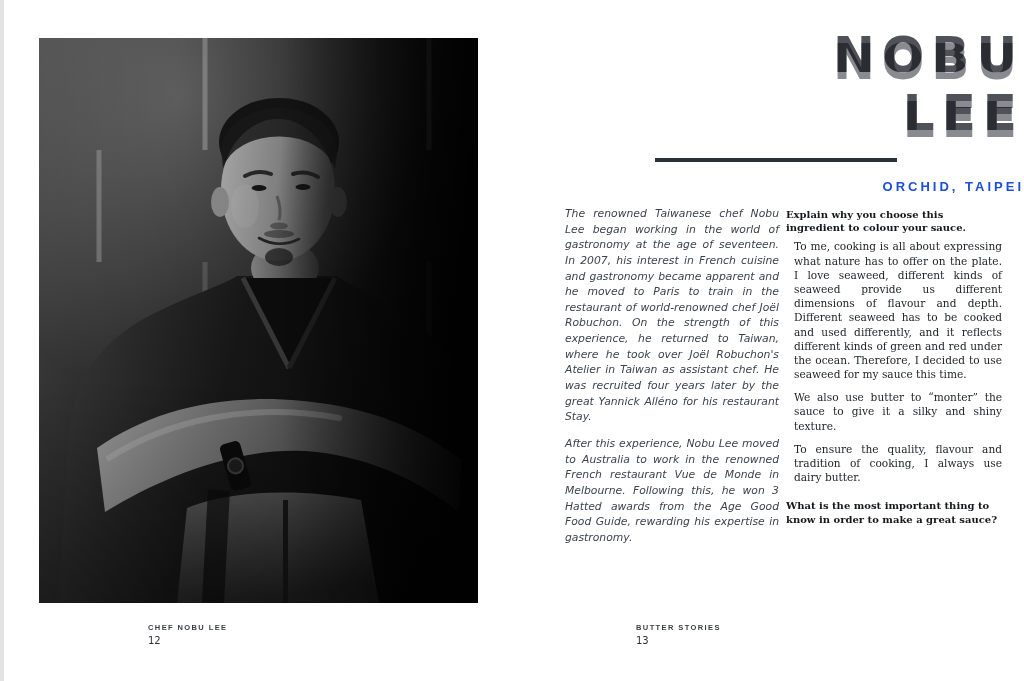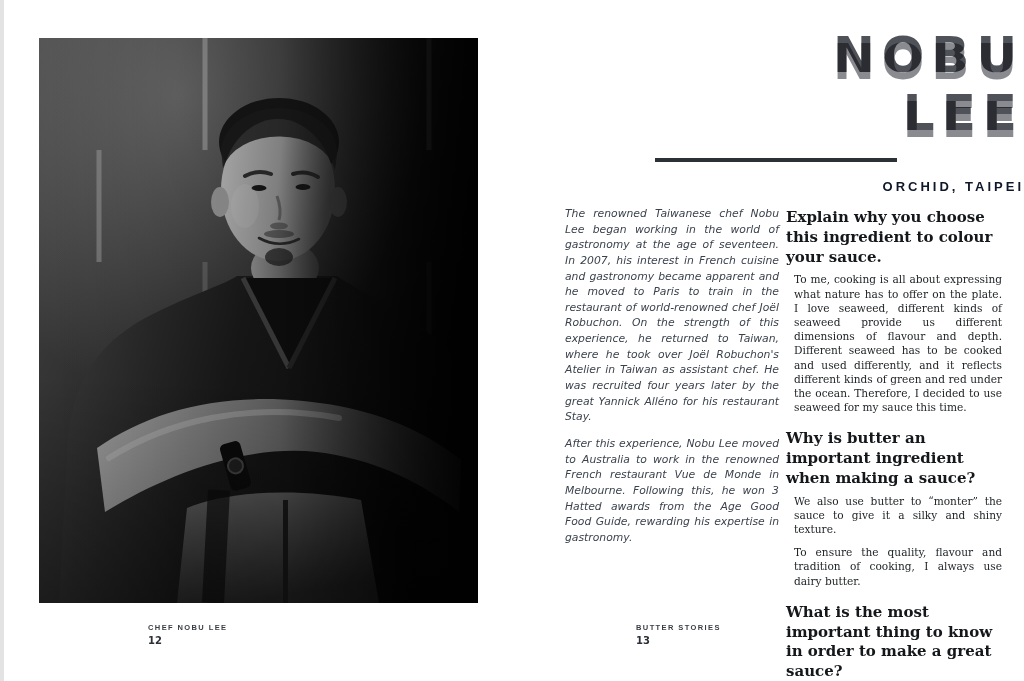--- a/index.html
+++ b/index.html
@@ -23,21 +23,21 @@
     color:#2f3338;
   }
   .footer-left{left:148px;}
   .footer-right{left:636px;}
   .runhead{
     font-size:7.5px;letter-spacing:1.4px;font-weight:bold;
     color:#3a3e44;
     font-family:"Liberation Sans", sans-serif;
   }
   .pagenum{
-    margin-top:3px;font-size:10px;font-weight:bold;color:#2c3036;
+    margin-top:3px;font-size:10px;font-weight:normal;color:#2c3036;
     font-family:"DejaVu Sans", sans-serif;
   }
   
   .article-header{
     position:absolute;left:528px;top:26px;width:496px;text-align:right;
   }
   .title{
     margin:0;font-family:"DejaVu Sans", sans-serif;
     font-weight:800;font-size:50px;line-height:58px;
     letter-spacing:7px;color:transparent;
@@ -47,36 +47,36 @@
     position:absolute;left:0;right:0;top:0;
     color:rgba(40,44,52,0.82);
   }
   .t-echo{top:7px;mix-blend-mode:multiply;color:rgba(40,44,52,0.55);}
   .rule{
     width:242px;height:4px;background:#2c3037;border:none;
     margin:16px auto 0 auto;
   }
   .subtitle{
     margin-top:17px;font-size:13px;font-weight:bold;letter-spacing:3px;
-    color:#0f172a;font-family:"Liberation Sans", sans-serif;
+    color:#1d4ed8;font-family:"Liberation Sans", sans-serif;
   }
   
   .col{position:absolute;top:206px;}
   .col-intro{left:565px;width:214px;}
   .col-qa{left:786px;width:216px;}
   .intro-p{
     margin:0 0 11px 0;
     font-style:italic;font-size:10.8px;line-height:1.45;
     text-align:justify;color:#3b424c;
     font-family:"DejaVu Sans", sans-serif;
   }
   .q{
     margin:15px 0 5px 0;
     font-family:"DejaVu Serif", serif;
-    font-weight:bold;font-size:15px;line-height:1.32;
+    font-weight:bold;font-size:10px;line-height:1.32;
     color:#15181b;
   }
   .col-qa .q:first-child{margin-top:2px;}
   .a{
     margin:0 0 9px 8px;
     font-family:"DejaVu Serif", serif;
     font-size:10.6px;line-height:1.34;text-align:justify;
     color:#1c2023;
   }
 </style>
@@ -229,21 +229,20 @@
     <div class="subtitle">ORCHID, TAIPEI</div>
   </header>
 
   <div class="col col-intro" id="intro-col">
       <p class="intro-p">The renowned Taiwanese chef Nobu Lee began working in the world of gastronomy at the age of seventeen. In 2007, his interest in French cuisine and gastronomy became apparent and he moved to Paris to train in the restaurant of world-renowned chef Joël Robuchon. On the strength of this experience, he returned to Taiwan, where he took over Joël Robuchon's Atelier in Taiwan as assistant chef. He was recruited four years later by the great Yannick Alléno for his restaurant Stay.</p>
       <p class="intro-p">After this experience, Nobu Lee moved to Australia to work in the renowned French restaurant Vue de Monde in Melbourne. Following this, he won 3 Hatted awards from the Age Good Food Guide, rewarding his expertise in gastronomy.</p>
     </div>
   <div class="col col-qa" id="qa-col">
       <h3 class="q">Explain why you choose this ingredient to colour your sauce.</h3>
       <p class="a">To me, cooking is all about expressing what nature has to offer on the plate. I love seaweed, different kinds of seaweed provide us different dimensions of flavour and depth. Different seaweed has to be cooked and used differently, and it reflects different kinds of green and red under the ocean. Therefore, I decided to use seaweed for my sauce this time.</p>
-      <h3 class="q">Why is butter an important ingredient when making a sauce?</h3>
       <p class="a">We also use butter to “monter” the sauce to give it a silky and shiny texture.</p>
       <p class="a">To ensure the quality, flavour and tradition of cooking, I always use dairy butter.</p>
       <h3 class="q">What is the most important thing to know in order to make a great sauce?</h3>
     </div>
 
   <footer class="footer footer-right">
     <div class="runhead">BUTTER STORIES</div>
     <div class="pagenum">13</div>
   </footer>
 </section>

